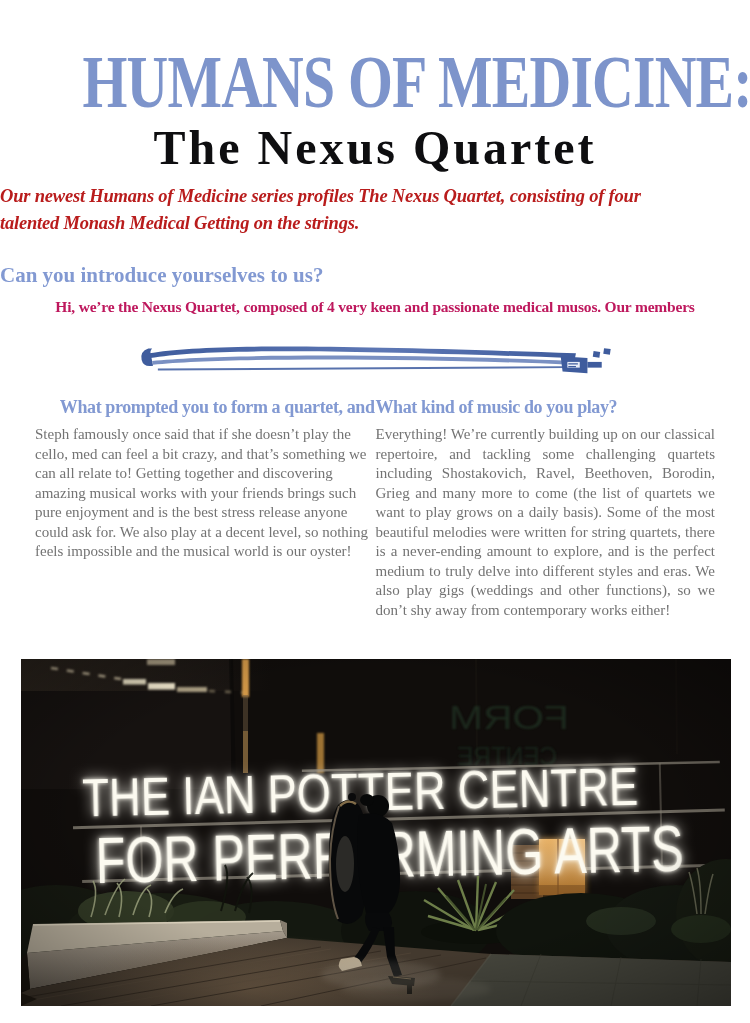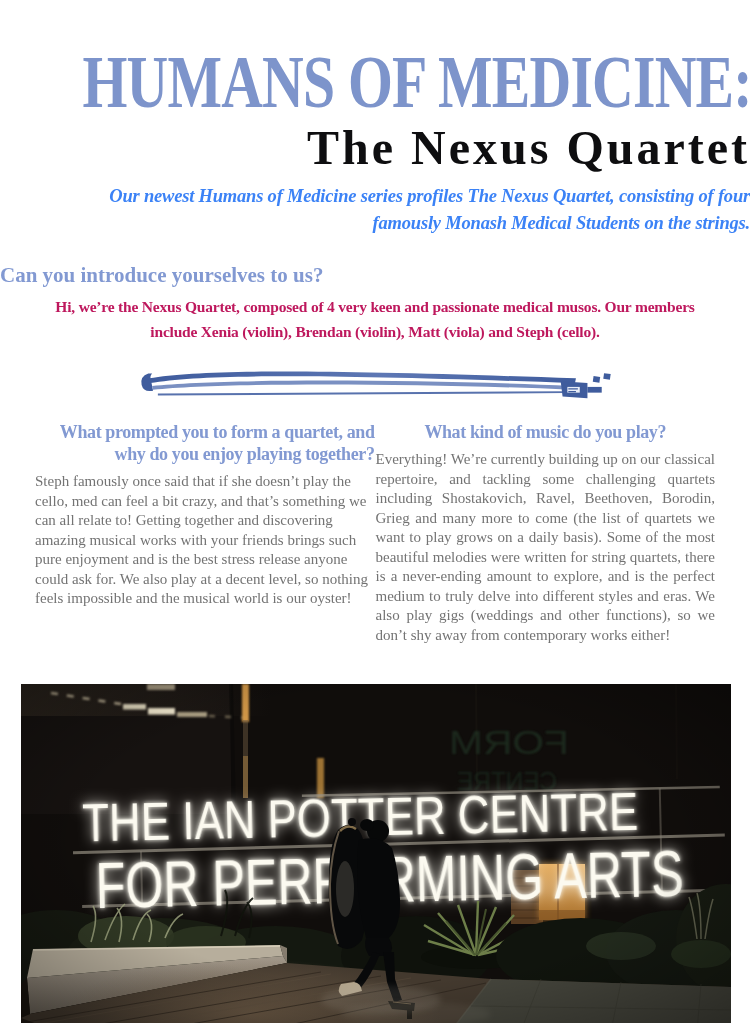--- a/index.html
+++ b/index.html
@@ -9,45 +9,45 @@
     font-family:"Liberation Serif", serif;color:#141414;
   }
   h1,h2,h3,p{margin:0;padding:0;}
 
   .title{
     margin-top:30px;text-align:center;white-space:nowrap;
     font-size:74px;line-height:1.0;font-weight:bold;color:#7d94cb;
     transform:scaleX(0.78);letter-spacing:-1px;
   }
   .main-sub{
-    margin-top:4px;text-align:right;font-size:48px;line-height:1.05;
+    margin-top:4px;text-align:center;font-size:48px;line-height:1.05;
     font-weight:bold;color:#0e0e10;letter-spacing:3px;white-space:nowrap;
   }
   .lede{
-    margin-top:10px;text-align:right;font-style:italic;font-weight:bold;
-    font-size:18.5px;line-height:1.45;color:#3b82f6;letter-spacing:-0.2px;
+    margin-top:10px;text-align:left;font-style:italic;font-weight:bold;
+    font-size:18.5px;line-height:1.45;color:#b91c1c;letter-spacing:-0.2px;
   }
   .lede span{display:block;white-space:nowrap;}
 
   .q-heading{color:#8299d2;font-weight:bold;}
   .q-center{margin-top:26px;text-align:left;font-size:21px;line-height:1.2;}
   .a-center{
     margin-top:6px;text-align:center;font-weight:bold;
     font-size:15.5px;line-height:1.62;color:#be185d;letter-spacing:-0.2px;
   }
   .a-center span{display:block;white-space:nowrap;}
 
   .bow-wrap{margin:20px auto 0;width:487px;height:42px;}
 
   .columns{
     display:flex;gap:1px;padding:0 35px;margin-top:16px;
     height:262px;align-items:flex-start;
   }
   .col{flex:1;min-width:0;}
-  .col-q{font-size:18px;line-height:1.22;letter-spacing:-0.4px;text-align:center;}
+  .col-q{font-size:18px;line-height:1.22;letter-spacing:-0.4px;}
   .col-q span{display:block;white-space:nowrap;}
   .col-left .col-q{text-align:right;}
   .col-a{margin-top:6px;font-size:15px;line-height:1.3;color:#737373;}
   .col-left .col-a{text-align:left;}
   .col-right .col-a{text-align:justify;}
 
   .photo{
     position:relative;margin-left:21px;width:710px;height:347px;
     background:#0e0c0a;overflow:hidden;
   }
@@ -57,28 +57,27 @@
 <body>
 
 <div class="page">
 
   <h1 class="title">HUMANS OF MEDICINE:</h1>
 
   <h2 class="main-sub">The Nexus Quartet</h2>
 
   <p class="lede">
     <span>Our newest Humans of Medicine series profiles The Nexus Quartet, consisting of four</span>
-    <span>famously Monash Medical Students on the strings.</span>
+    <span>talented Monash Medical Getting on the strings.</span>
   </p>
 
   <h3 class="q-heading q-center">Can you introduce yourselves to us?</h3>
 
   <p class="a-center">
     <span>Hi, we’re the Nexus Quartet, composed of 4 very keen and passionate medical musos. Our members</span>
-    <span>include Xenia (violin), Brendan (violin), Matt (viola) and Steph (cello).</span>
   </p>
 
   <div class="bow-wrap">
     <svg width="487" height="42" viewBox="0 0 500 44" aria-hidden="true">
       <defs>
         <linearGradient id="bowG" x1="0" y1="0" x2="1" y2="0">
           <stop offset="0" stop-color="#3f5c9d"></stop>
           <stop offset="0.55" stop-color="#5d77b4"></stop>
           <stop offset="1" stop-color="#3f5c9d"></stop>
         </linearGradient>
@@ -99,21 +98,20 @@
         <rect x="478" y="13" width="7" height="6" fill="#3f5c9d" transform="rotate(8 481 16)"></rect>
         <rect x="489" y="10" width="7" height="6" fill="#3f5c9d" transform="rotate(8 492 13)"></rect>
       </g>
     </svg>
   </div>
 
   <div class="columns">
     <div class="col col-left">
       <h3 class="q-heading col-q">
         <span>What prompted you to form a quartet, and</span>
-        <span>why do you enjoy playing together?</span>
       </h3>
       <p class="col-a">Steph famously once said that if she doesn’t play the cello, med can feel a bit crazy, and that’s something we can all relate to! Getting together and discovering amazing musical works with your friends brings such pure enjoyment and is the best stress release anyone could ask for. We also play at a decent level, so nothing feels impossible and the musical world is our oyster!</p>
     </div>
     <div class="col col-right">
       <h3 class="q-heading col-q">What kind of music do you play?</h3>
       <p class="col-a">Everything! We’re currently building up on our classical repertoire, and tackling some challenging quartets including Shostakovich, Ravel, Beethoven, Borodin, Grieg and many more to come (the list of quartets we want to play grows on a daily basis). Some of the most beautiful melodies were written for string quartets, there is a never-ending amount to explore, and is the perfect medium to truly delve into different styles and eras. We also play gigs (weddings and other functions), so we don’t shy away from contemporary works either!</p>
     </div>
   </div>
 
   <div class="photo">

